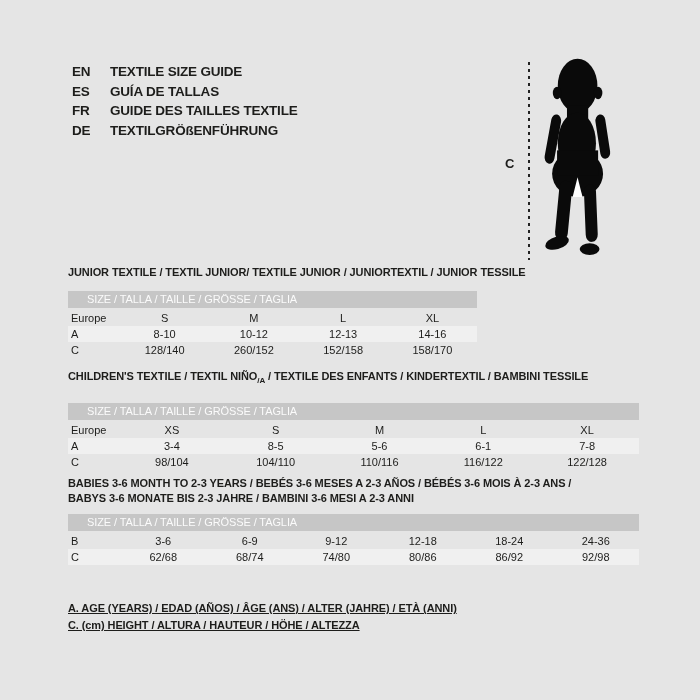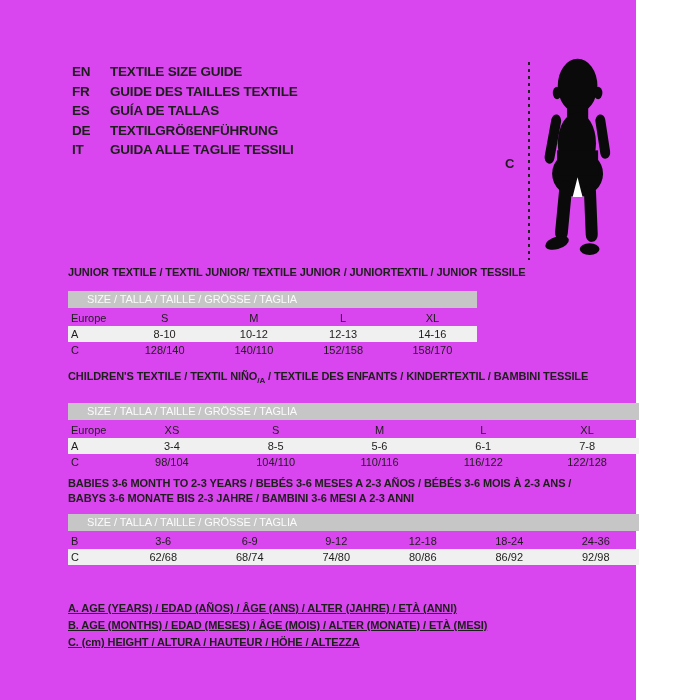--- a/index.html
+++ b/index.html
@@ -4,21 +4,21 @@
 <style>
   * { margin:0; padding:0; box-sizing:border-box; }
   html,body { width:700px; height:700px; }
   body {
     background:#ffffff;
     font-family:"Liberation Sans", sans-serif;
     color:#1d1d1b;
     position:relative;
     overflow:hidden;
   }
-  .canvas { position:absolute; left:0; top:0; width:636px; height:700px; background:#d946ef; }
+  .canvas { position:absolute; left:0; top:0; width:700px; height:700px; background:#e5e5e5; }
 
   
   .langs { position:absolute; left:72px; top:62px; }
   .lang-row { display:flex; font-size:13.5px; font-weight:bold; line-height:19.6px; letter-spacing:-0.2px; white-space:nowrap; }
   .lang-code { width:38px; }
 
   
   .figure { position:absolute; left:500px; top:48px; width:180px; height:235px; }
   .dotline {
     position:absolute; left:28px; top:14px; width:2px; height:198px;
@@ -58,34 +58,30 @@
 <body>
 
 <div class="canvas">
 
   <div class="langs">
     <div class="lang-row">
       <span class="lang-code">EN</span>
       <span class="lang-label">TEXTILE SIZE GUIDE</span>
     </div>
     <div class="lang-row">
+      <span class="lang-code">ES</span>
+      <span class="lang-label">GUÍA DE TALLAS</span>
+    </div>
+    <div class="lang-row">
       <span class="lang-code">FR</span>
       <span class="lang-label">GUIDE DES TAILLES TEXTILE</span>
     </div>
     <div class="lang-row">
-      <span class="lang-code">ES</span>
-      <span class="lang-label">GUÍA DE TALLAS</span>
-    </div>
-    <div class="lang-row">
       <span class="lang-code">DE</span>
       <span class="lang-label">TEXTILGRÖßENFÜHRUNG</span>
-    </div>
-    <div class="lang-row">
-      <span class="lang-code">IT</span>
-      <span class="lang-label">GUIDA ALLE TAGLIE TESSILI</span>
     </div>
   </div>
 
   <div class="figure">
     <div class="c-label">C</div>
     <div class="dotline"></div>
     <svg class="baby-svg" viewBox="0 0 130 225" preserveAspectRatio="none" xmlns="http://www.w3.org/2000/svg">
       <g fill="#0a0a0a">
         <ellipse cx="63" cy="32" rx="28" ry="30"></ellipse>
         <ellipse cx="34" cy="40" rx="6" ry="7"></ellipse>
@@ -119,21 +115,21 @@
       <div class="trow shaded">
         <div class="tlabel">A</div>
         <div class="tcell">8-10</div>
         <div class="tcell">10-12</div>
         <div class="tcell">12-13</div>
         <div class="tcell">14-16</div>
       </div>
       <div class="trow">
         <div class="tlabel">C</div>
         <div class="tcell">128/140</div>
-        <div class="tcell">140/110</div>
+        <div class="tcell">260/152</div>
         <div class="tcell">152/158</div>
         <div class="tcell">158/170</div>
       </div>
     </div>
   </div>
 
   <div class="section sec-children">
     <div class="sec-title"><span>CHILDREN'S TEXTILE / TEXTIL NIÑO</span><span class="subscript">/A</span><span> / TEXTILE DES ENFANTS / KINDERTEXTIL / BAMBINI TESSILE</span></div>
     <div class="size-table">
       <div class="tbanner">SIZE / TALLA / TAILLE / GRÖSSE / TAGLIA</div>
@@ -187,17 +183,16 @@
         <div class="tcell">74/80</div>
         <div class="tcell">80/86</div>
         <div class="tcell">86/92</div>
         <div class="tcell">92/98</div>
       </div>
     </div>
   </div>
 
   <div class="notes">
     <div class="note-line">A. AGE (YEARS) / EDAD (AÑOS) / ÂGE (ANS) / ALTER (JAHRE) / ETÀ (ANNI)</div>
-    <div class="note-line">B. AGE (MONTHS) / EDAD (MESES) / ÂGE (MOIS) / ALTER (MONATE) / ETÀ (MESI)</div>
     <div class="note-line">C. (cm) HEIGHT / ALTURA / HAUTEUR / HÖHE / ALTEZZA</div>
   </div>
 
 </div>
 
 </body></html>

